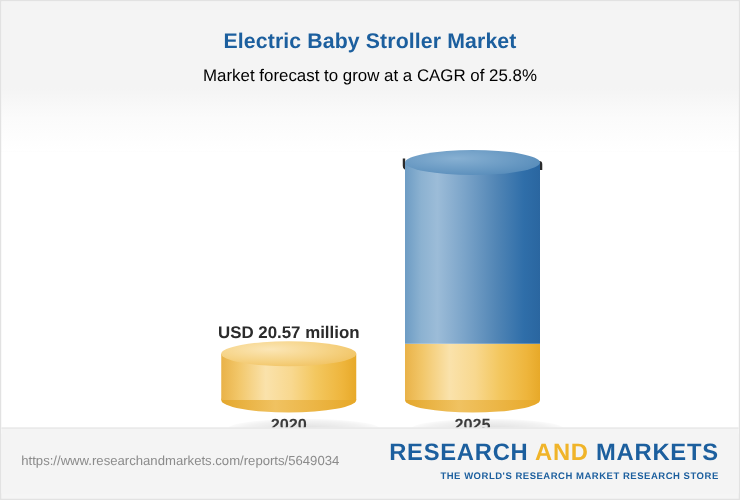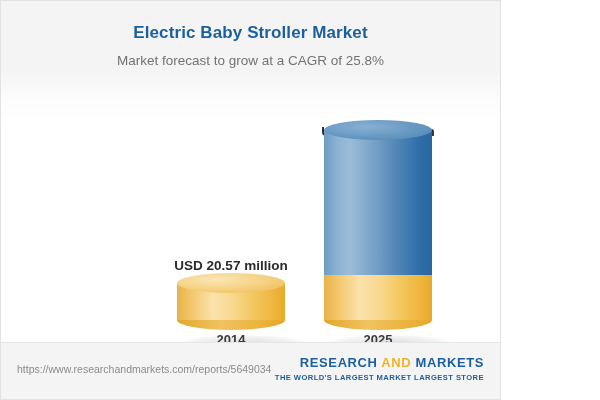--- a/index.html
+++ b/index.html
@@ -9,21 +9,21 @@
   body {
     width: 600px;
     height: 400px;
     font-family: "Liberation Sans", sans-serif;
     background: #ffffff;
     overflow: hidden;
   }
 
   .infographic {
     position: relative;
-    width: 501px;
+    width: 592px;
     height: 400px;
     box-sizing: border-box;
     border: 1px solid #e2e2e2;
     background: #f5f5f5;
     overflow: hidden;
   }
 
   
   .bg-gradient {
     position: absolute;
@@ -52,21 +52,21 @@
     font-size: 17px;
     font-weight: bold;
     color: #1c5f9e;
     letter-spacing: 0.1px;
   }
   .chart-subtitle {
     margin: 0;
     padding-top: 10px;
     font-size: 13.5px;
     font-weight: normal;
-    color: #737373;
+    color: #000000;
   }
 
   
   .plot {
     position: absolute;
     left: 0; right: 0;
     top: 86px;
     bottom: 52px;
     z-index: 2;
   }
@@ -177,21 +177,21 @@
     text-decoration: none;
   }
   .brand {
     position: absolute;
     right: 16px;
     top: 50%;
     transform: translateY(-50%);
     text-align: right;
   }
   .brand-name {
-    font-size: 13px;
+    font-size: 19px;
     font-weight: bold;
     letter-spacing: 0.6px;
     color: #1c5f9e;
     line-height: 1.05;
     white-space: nowrap;
   }
   .brand-name .and { color: #f0b429; }
   .brand-tag {
     margin-top: 3px;
     font-size: 7.6px;
@@ -220,21 +220,21 @@
       <div class="value-label">USD 20.57 million</div>
 
       <div class="shadow"></div>
 
       <div class="cyl cyl-yellow" style="left:1px; bottom:27px; height:47px;">
         <div class="ellipse-bottom" style="bottom:-10px;"></div>
         <div class="body" style="top:10px; height:37px;"></div>
         <div class="ellipse-top" style="top:0px;"></div>
       </div>
 
-      <div class="cat-label">2014</div>
+      <div class="cat-label">2020</div>
     </div>
 
     <div class="bar-group g-2027">
       <div class="value-label">USD 65.33 million</div>
 
       <div class="shadow"></div>
 
       <div class="cyl cyl-yellow" style="left:1px; bottom:27px; height:45px;">
         <div class="ellipse-bottom" style="bottom:-10px;"></div>
         <div class="body" style="top:0px; height:45px;"></div>
@@ -248,17 +248,17 @@
       <div class="cat-label">2025</div>
     </div>
 
   </div>
 
   <div class="footer">
     <a class="footer-url" href="#">https://www.researchandmarkets.com/reports/5649034</a>
 
     <div class="brand">
       <div class="brand-name"><span>RESEARCH</span> <span class="and">AND</span> <span>MARKETS</span></div>
-      <div class="brand-tag">THE WORLD'S LARGEST MARKET LARGEST STORE</div>
+      <div class="brand-tag">THE WORLD'S RESEARCH MARKET RESEARCH STORE</div>
     </div>
   </div>
 
 </div>
 
 </body></html>

